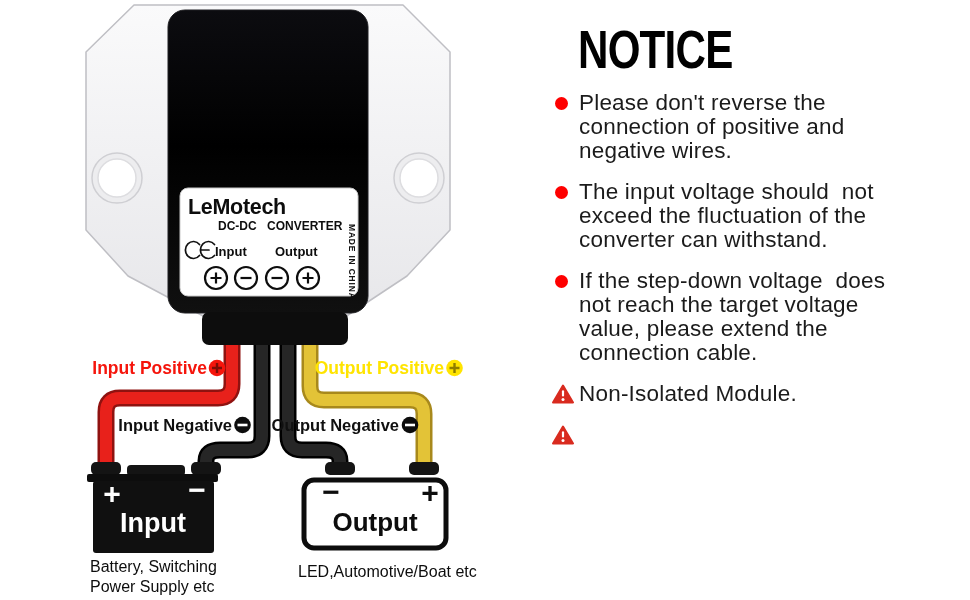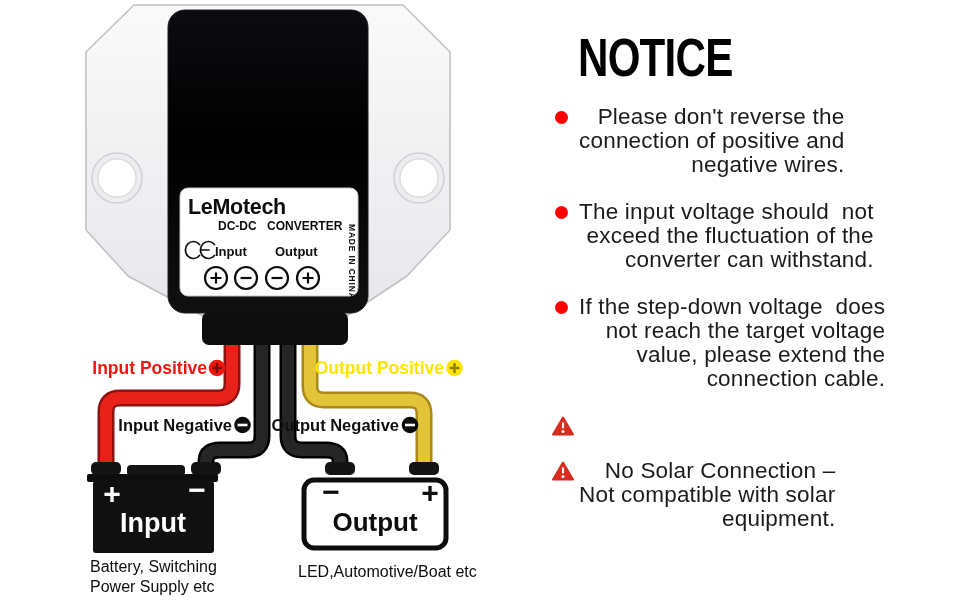--- a/index.html
+++ b/index.html
@@ -2,27 +2,27 @@
 <html><head>
 <meta charset="utf-8">
 <style>
   * { margin:0; padding:0; box-sizing:border-box; }
   html,body { background:#ffffff; }
   .stage {
     position:relative; width:970px; height:600px; background:#ffffff;
     font-family:"Liberation Sans", sans-serif; overflow:hidden;
   }
   .diagram { position:absolute; left:0; top:0; width:540px; height:595px; }
-  .notice  { position:absolute; left:540px; top:16px; width:430px; padding:16px 0 0 12px; }
+  .notice  { position:absolute; left:540px; top:8px; width:430px; padding:16px 0 0 12px; }
   .n-title {
     font-size:54px; font-weight:800; color:#000; line-height:50px;
     letter-spacing:-1px; margin-left:26px;
     transform:scaleX(.78); transform-origin:left top; white-space:nowrap;
   }
-  .n-item { display:flex; margin-top:23px;text-align:right; }
+  .n-item { display:flex; margin-top:17px; }
   .n-item:first-of-type { margin-top:9px; }
   .n-ico { flex:0 0 27px; }
   .dot {
     display:block; width:13px; height:13px; border-radius:50%;
     background:#fe0000; margin:6px 0 0 3px;
   }
   .tri { display:block; margin-top:2px; }
   .n-text {
     font-size:22.5px; line-height:24px; color:#1b1b1b;
     letter-spacing:.2px; white-space:pre-wrap;
@@ -187,38 +187,36 @@
     <div class="n-item">
       <span class="n-ico">
           <span class="dot"></span>
         </span>
       <p class="n-text">If the step-down voltage  does
 not reach the target voltage
 value, please extend the
 connection cable.</p>
     </div>
 
-
     <div class="n-item">
       <span class="n-ico">
         <svg class="tri" width="22" height="20" viewBox="0 0 22 20">
           <path d="M11 1.5 L21 18.5 H1 Z" fill="#d92b1f" stroke="#d92b1f" stroke-width="2" stroke-linejoin="round"></path>
           <rect x="9.9" y="6.3" width="2.2" height="6.2" rx="1.1" fill="#ffffff"></rect>
           <circle cx="11" cy="15.4" r="1.5" fill="#ffffff"></circle>
         </svg>
       </span>
+      <p class="n-text">Non-Isolated Module.</p>
     </div>
 
     <div class="n-item">
       <span class="n-ico">
         <svg class="tri" width="22" height="20" viewBox="0 0 22 20">
           <path d="M11 1.5 L21 18.5 H1 Z" fill="#d92b1f" stroke="#d92b1f" stroke-width="2" stroke-linejoin="round"></path>
           <rect x="9.9" y="6.3" width="2.2" height="6.2" rx="1.1" fill="#ffffff"></rect>
           <circle cx="11" cy="15.4" r="1.5" fill="#ffffff"></circle>
         </svg>
       </span>
-      <p class="n-text">No Solar Connection –
-Not compatible with solar
-equipment.</p>
-    </div>
+    </div>
+
   </div>
 
 </div>
 
 </body></html>

